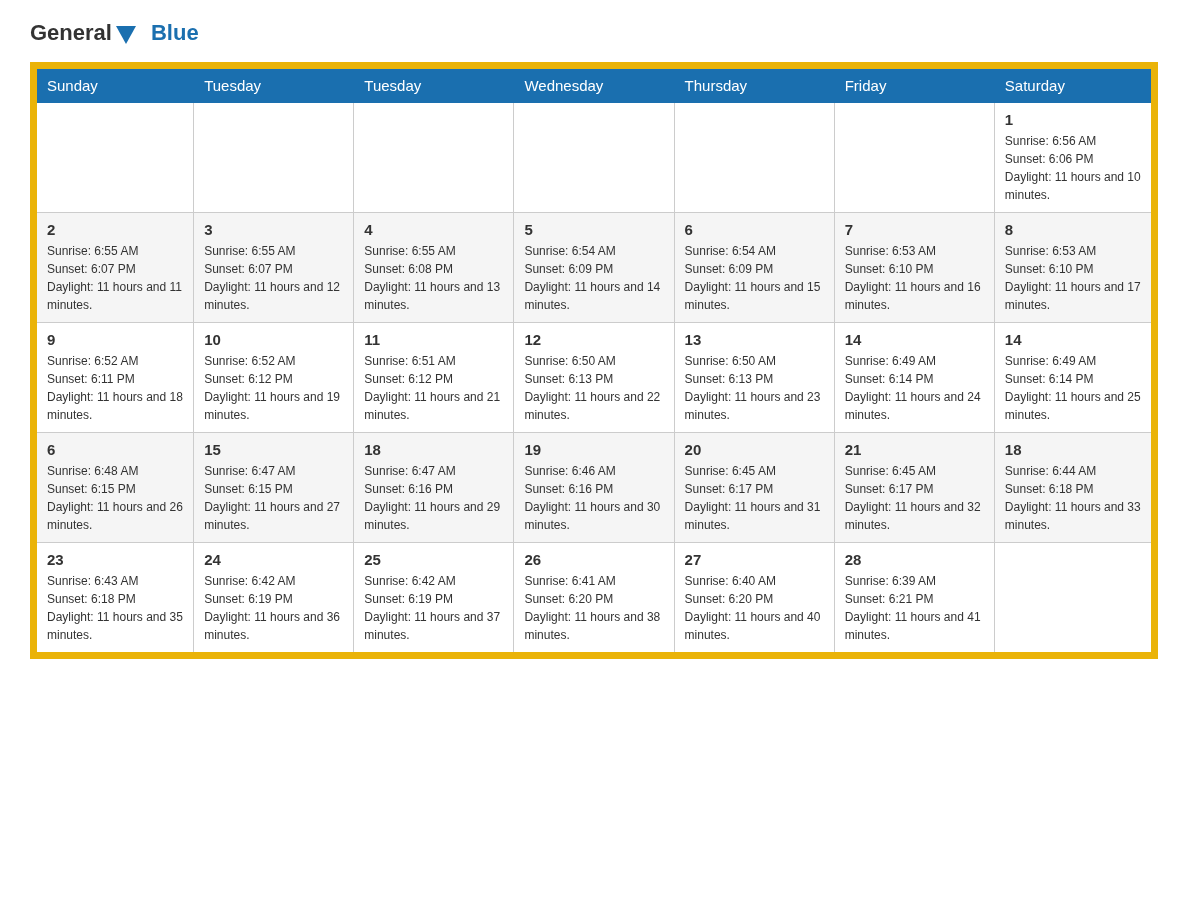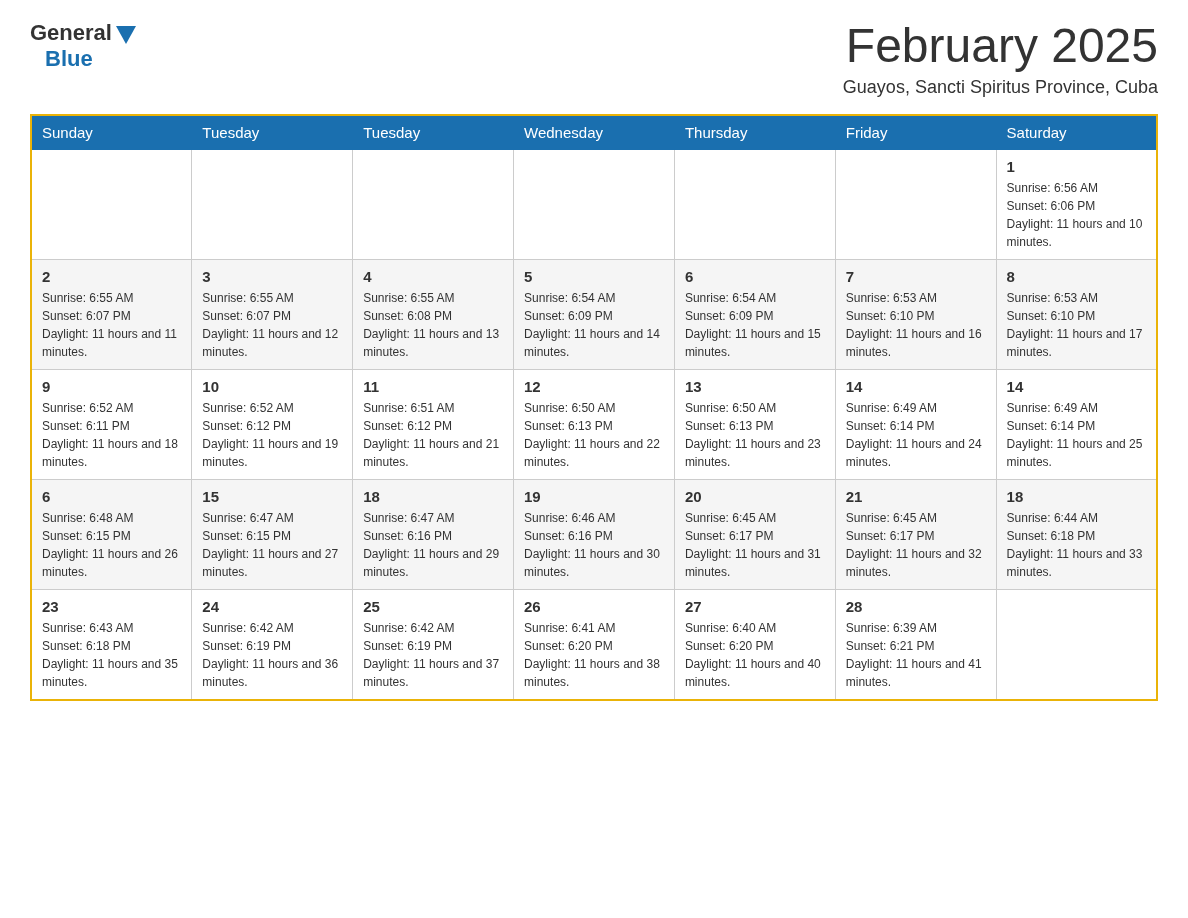--- a/index.html
+++ b/index.html
@@ -10,21 +10,20 @@
       color: #333;
     }
     .header {
       display: flex;
       justify-content: space-between;
       align-items: flex-start;
       margin-bottom: 16px;
     }
     .logo {
       display: flex;
-      flex-direction: column;
       align-items: flex-start;
     }
     .logo-top {
       display: flex;
       align-items: center;
     }
     .logo-general {
       font-size: 22px;
       font-weight: bold;
       color: #333;
@@ -54,21 +53,21 @@
       line-height: 1.1;
     }
     .location {
       font-size: 18px;
       color: #333;
       margin-top: 4px;
     }
     .calendar {
       width: 100%;
       border-collapse: collapse;
-      border: 2px solid #eab308;
+      border: 7px solid #eab308;
     }
     .calendar th {
       background-color: #1a6faf;
       color: #fff;
       padding: 8px 10px;
       font-size: 15px;
       font-weight: normal;
       text-align: left;
       border: 1px solid #1a6faf;
     }
@@ -104,24 +103,20 @@
 </head>
 <body>
 
 <div class="header">
   <div class="logo">
     <div class="logo-top">
       <span class="logo-general">General</span>
       <div class="logo-triangle"></div>
     </div>
     <span class="logo-blue">Blue</span>
-  </div>
-  <div class="title-area">
-    <div class="month-title">February 2025</div>
-    <div class="location">Guayos, Sancti Spiritus Province, Cuba</div>
   </div>
 </div>
 
 <table class="calendar">
   <thead>
     <tr>
       <th>Sunday</th>
       <th>Tuesday</th>
       <th>Tuesday</th>
       <th>Wednesday</th>

